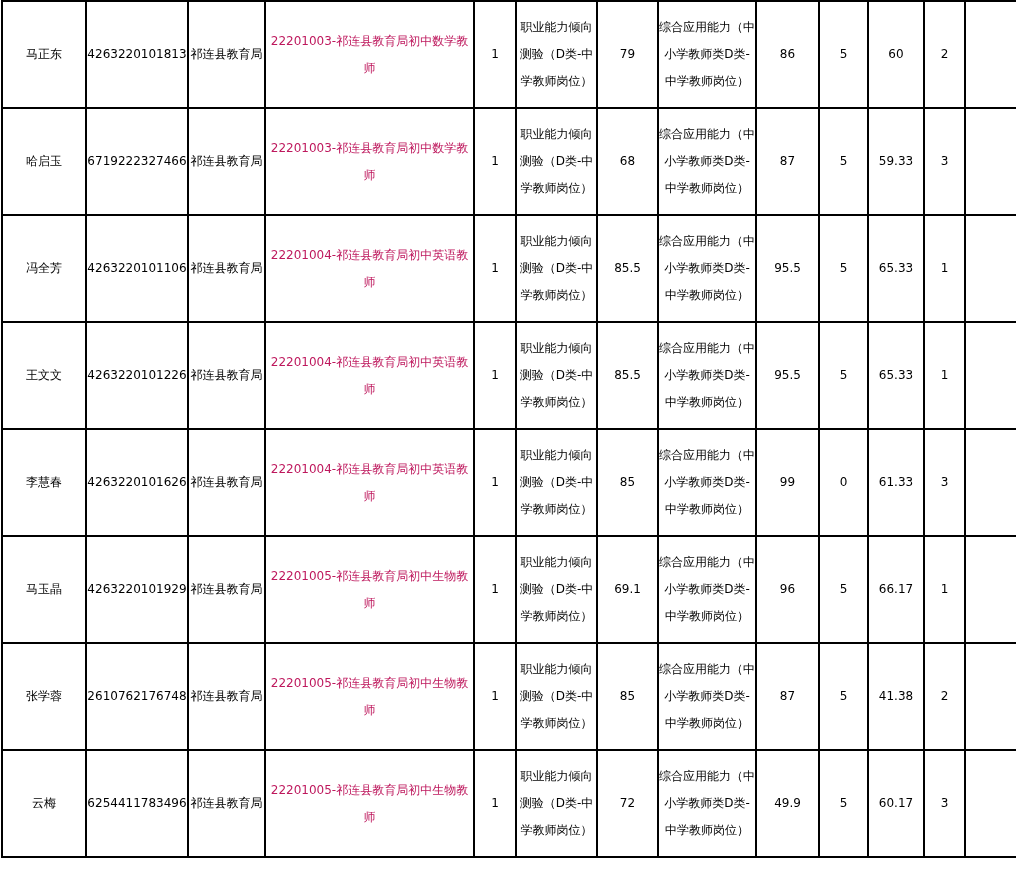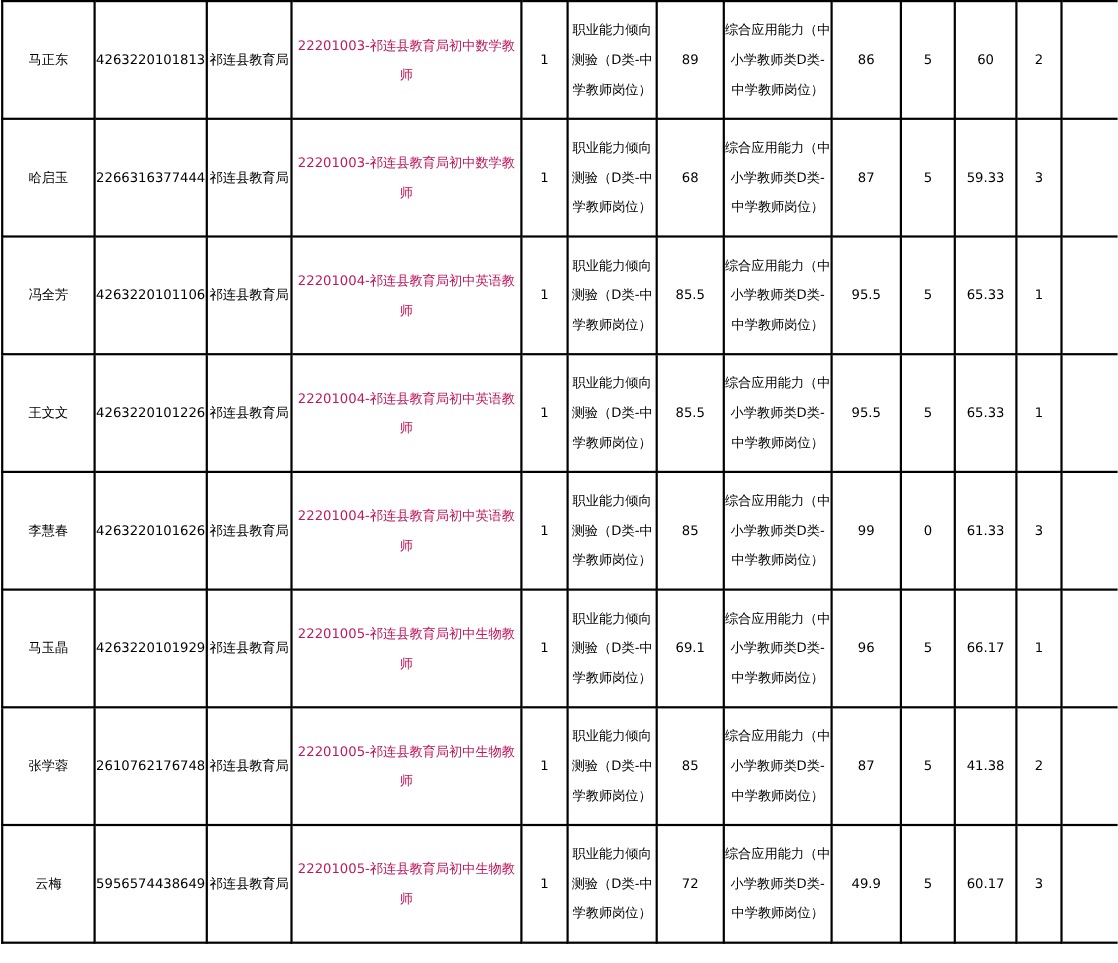--- a/index.html
+++ b/index.html
@@ -62,32 +62,32 @@
     <col style="width:67px">
   </colgroup>
   <tbody id="tbody">
   <tr>
     <td class="c-name">马正东</td>
     <td class="c-id">4263220101813</td>
     <td class="c-dept">祁连县教育局</td>
     <td class="c-pos">22201003-祁连县教育局初中数学教师</td>
     <td class="c-num">1</td>
     <td class="c-subj">职业能力倾向测验（D类-中学教师岗位）</td>
-    <td class="c-num">89</td>
+    <td class="c-num">79</td>
     <td class="c-subj">综合应用能力（中小学教师类D类-中学教师岗位）</td>
     <td class="c-num">86</td>
     <td class="c-num">5</td>
     <td class="c-num">60</td>
     <td class="c-num">2</td>
     <td class="c-num c-last"></td>
   </tr>
 
   <tr>
     <td class="c-name">哈启玉</td>
-    <td class="c-id">2266316377444</td>
+    <td class="c-id">6719222327466</td>
     <td class="c-dept">祁连县教育局</td>
     <td class="c-pos">22201003-祁连县教育局初中数学教师</td>
     <td class="c-num">1</td>
     <td class="c-subj">职业能力倾向测验（D类-中学教师岗位）</td>
     <td class="c-num">68</td>
     <td class="c-subj">综合应用能力（中小学教师类D类-中学教师岗位）</td>
     <td class="c-num">87</td>
     <td class="c-num">5</td>
     <td class="c-num">59.33</td>
     <td class="c-num">3</td>
@@ -169,21 +169,21 @@
     <td class="c-subj">综合应用能力（中小学教师类D类-中学教师岗位）</td>
     <td class="c-num">87</td>
     <td class="c-num">5</td>
     <td class="c-num">41.38</td>
     <td class="c-num">2</td>
     <td class="c-num c-last"></td>
   </tr>
 
   <tr>
     <td class="c-name">云梅</td>
-    <td class="c-id">5956574438649</td>
+    <td class="c-id">6254411783496</td>
     <td class="c-dept">祁连县教育局</td>
     <td class="c-pos">22201005-祁连县教育局初中生物教师</td>
     <td class="c-num">1</td>
     <td class="c-subj">职业能力倾向测验（D类-中学教师岗位）</td>
     <td class="c-num">72</td>
     <td class="c-subj">综合应用能力（中小学教师类D类-中学教师岗位）</td>
     <td class="c-num">49.9</td>
     <td class="c-num">5</td>
     <td class="c-num">60.17</td>
     <td class="c-num">3</td>

